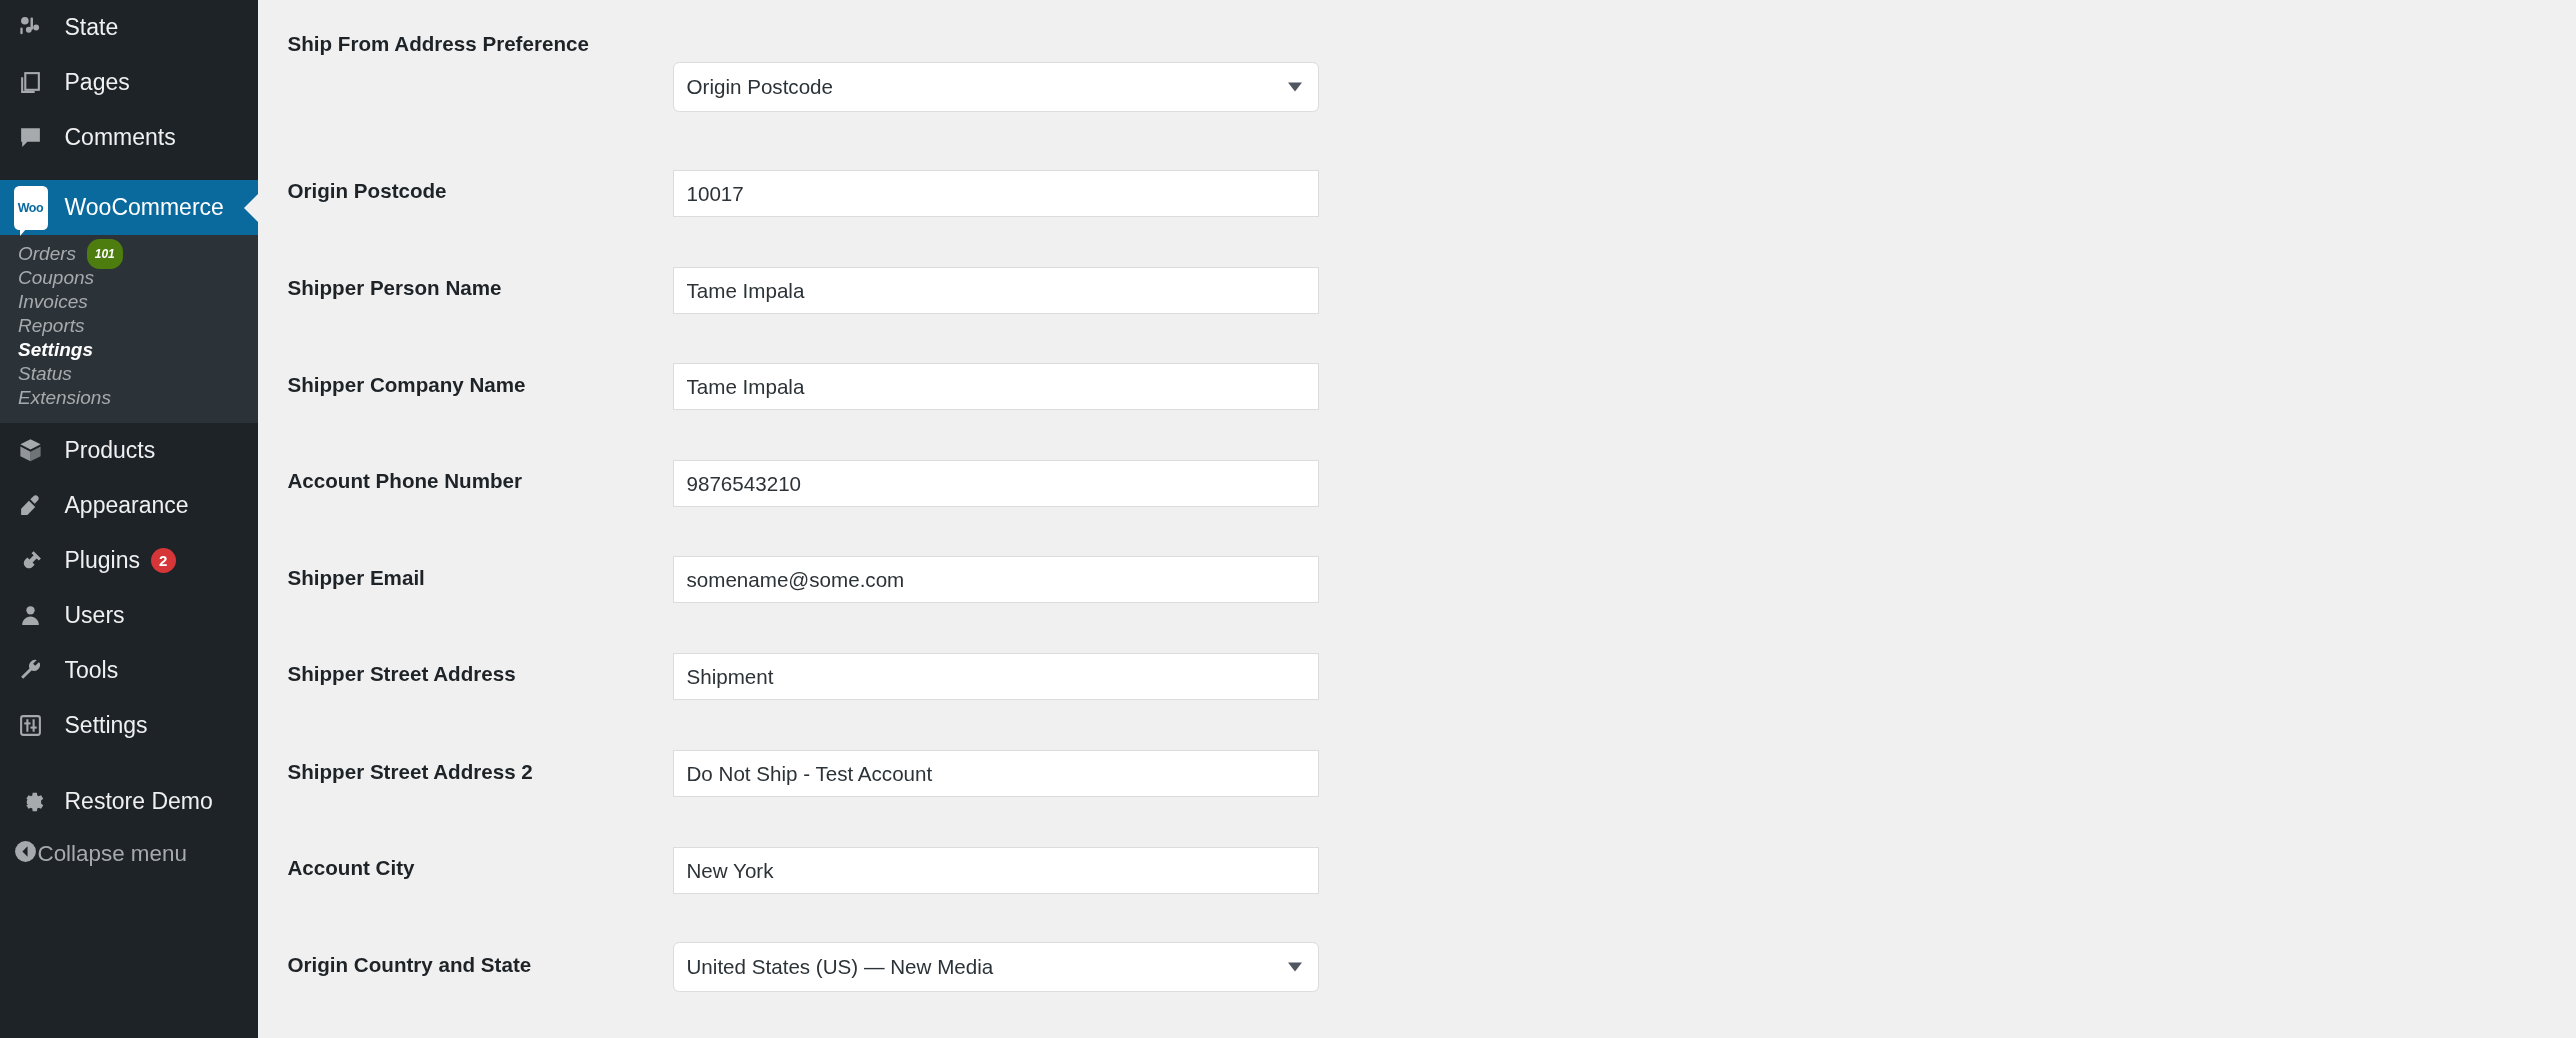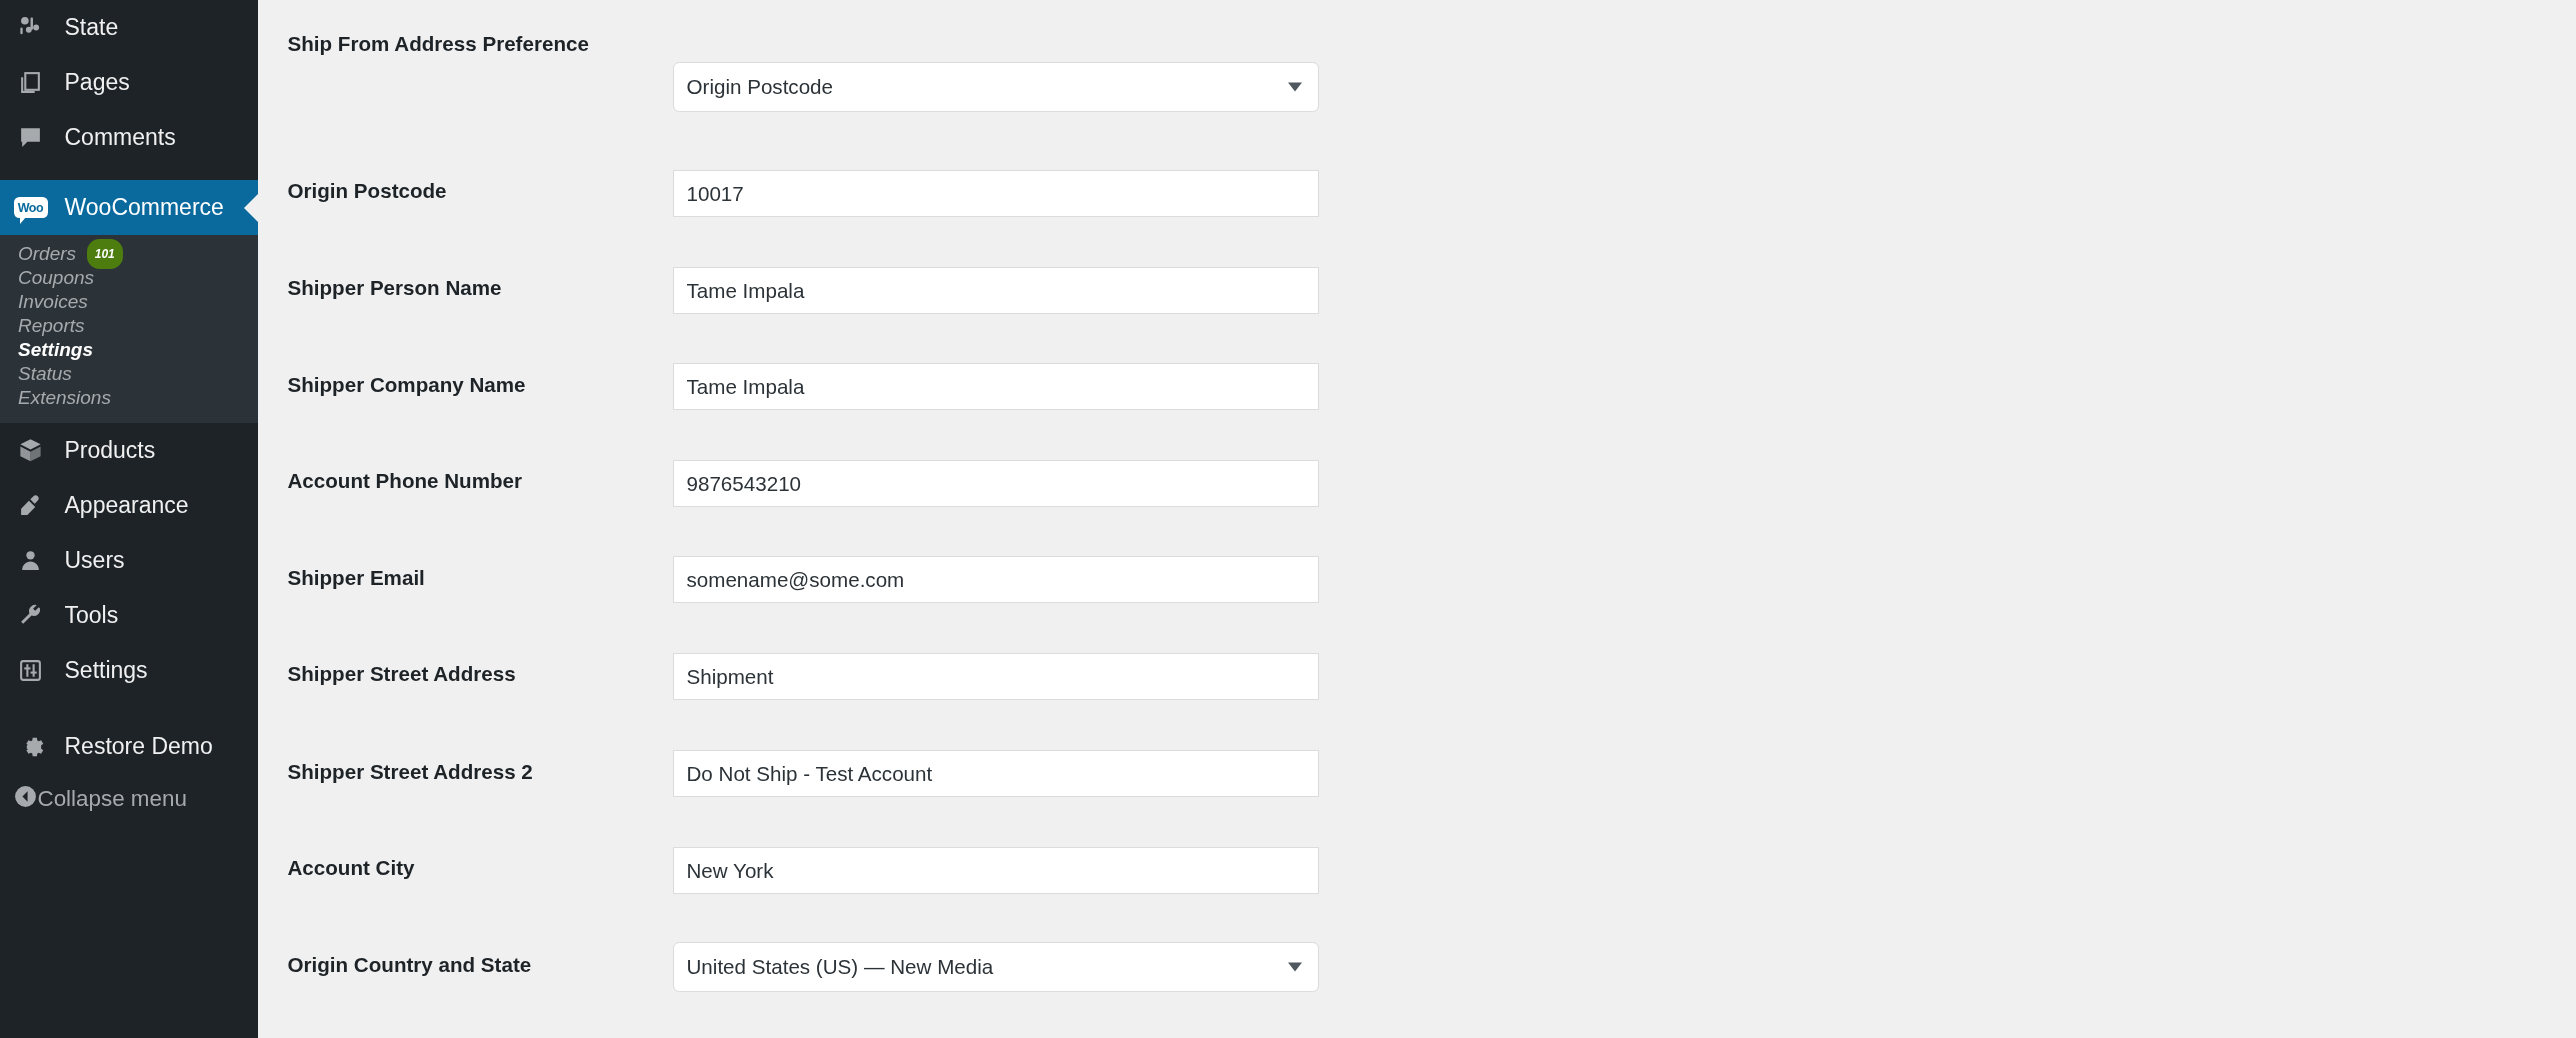--- a/index.html
+++ b/index.html
@@ -75,21 +75,21 @@
   .menu-badge {
     display: inline-flex; align-items: center; justify-content: center;
     background: #d63638; color: #fff;
     border-radius: 12.5px;
     font-size: 15px; font-weight: bold;
     min-width: 25px; height: 25px;
     padding: 0 7.2px;
     margin-left: 10.7px;
   }
   .woo-logo {
-    width: 34px; height: 21px;
+    width: 34px; height: 44px;
     background: #fff;
     border-radius: 5.4px;
     display: flex; align-items: center; justify-content: center;
     position: relative;
     color: #0a6a9e;
     font-size: 12.5px; font-weight: bold;
     font-family: "Liberation Sans", sans-serif;
     letter-spacing: -0.4px;
   }
   .woo-logo::after {
@@ -267,20 +267,29 @@
       <div class="menu-item">
         <span class="mi-icon">
           <svg width="25" height="25" viewBox="0 0 24 24" fill="#a7aaad">
             <path d="M19 3c-1.2-1.2-3-1.2-4.2 0l-3 3 4.2 4.2 3-3c1.2-1.2 1.2-3 0-4.2z"></path>
             <path d="M10.5 7.5 3 15v6h6l7.5-7.5z"></path>
           </svg>
         </span>
         <span class="mi-label">Appearance</span>
       </div>
 
+      <div class="menu-item">
+        <span class="mi-icon">
+          <svg width="25" height="25" viewBox="0 0 24 24" fill="#a7aaad">
+            <path d="M15 3l-2 2 2 2-4 4-2-2-2 2c-2 2-2 5 0 7s5 2 7 0l2-2-2-2 4-4 2 2 2-2z"></path>
+          </svg>
+        </span>
+        <span class="mi-label">Plugins</span>
+        <span class="menu-badge">2</span>
+      </div>
 
       <div class="menu-item">
         <span class="mi-icon">
           <svg width="25" height="25" viewBox="0 0 24 24" fill="#a7aaad">
             <circle cx="12" cy="7" r="4"></circle>
             <path d="M4 21c0-4.4 3.6-8 8-8s8 3.6 8 8z"></path>
           </svg>
         </span>
         <span class="mi-label">Users</span>
       </div>

